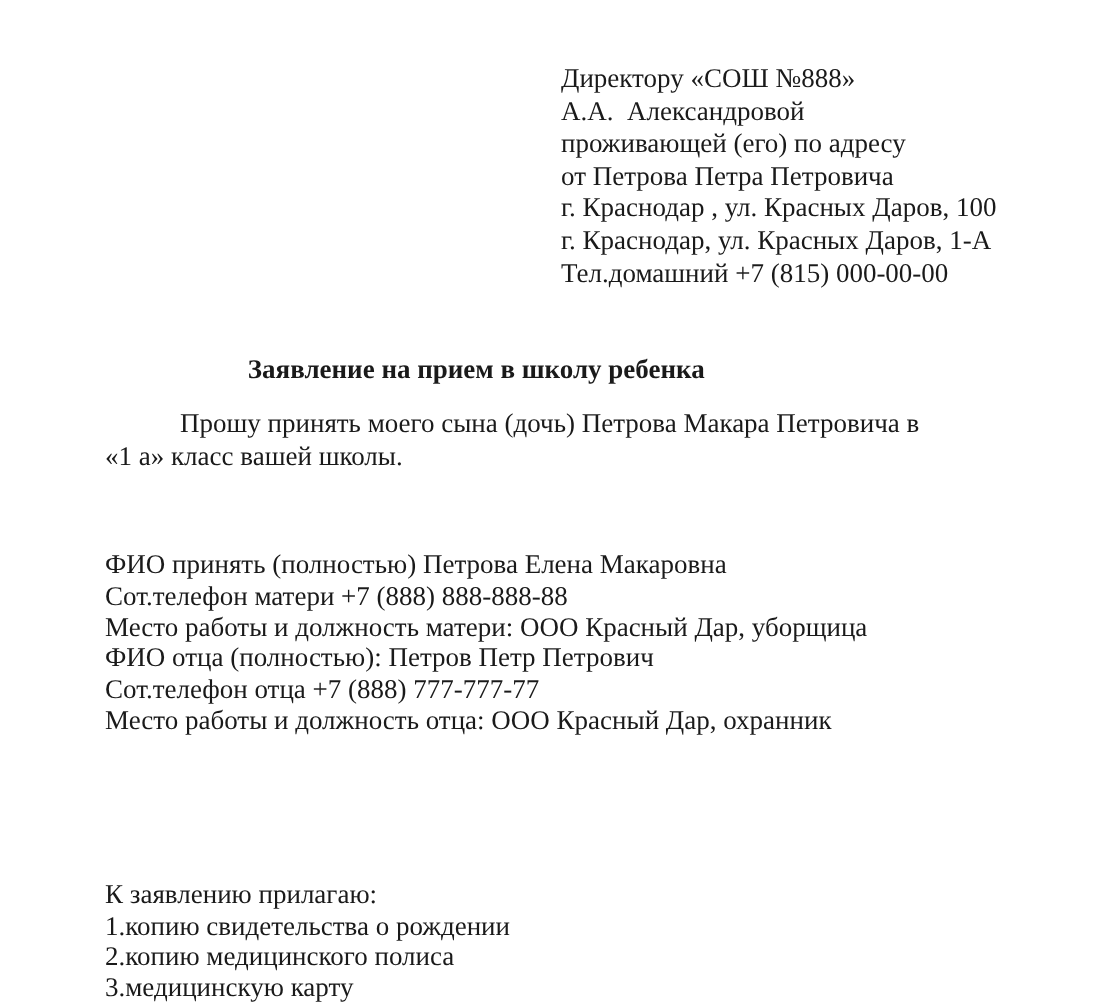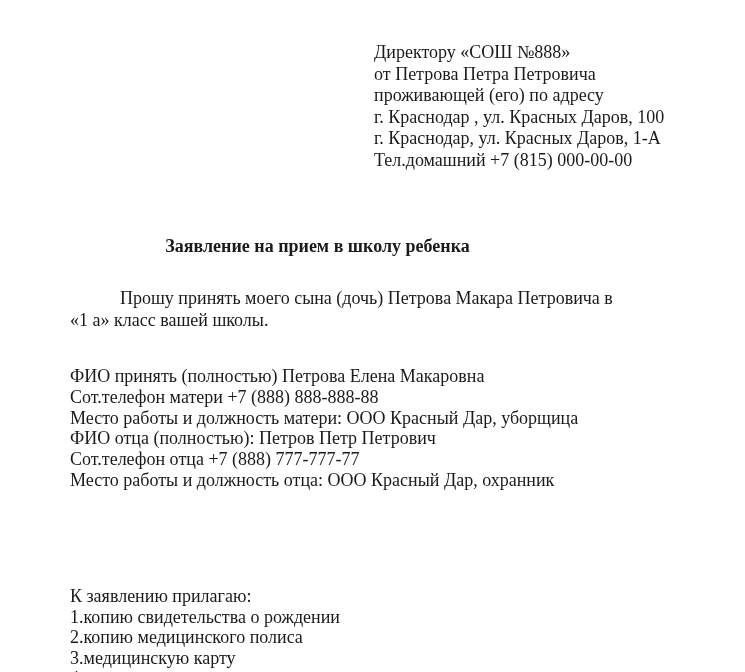--- a/index.html
+++ b/index.html
@@ -4,35 +4,36 @@
   <style>
     html, body { margin: 0; padding: 0; background: #ffffff; }
     body {
       width: 745px; height: 672px; position: relative; overflow: hidden;
       font-family: "Liberation Serif", "DejaVu Serif", serif;
       color: #1a1a1a; font-size: 18px;
     }
     .addressee { position: absolute; left: 374px; top: 42px; }
     .addressee .row { height: 21.6px; line-height: 21.6px; white-space: pre; }
     .title { position: absolute; left: 0; width: 635px; top: 236px; text-align: center; font-weight: bold; font-size: 18px; }
-    .request { position: absolute; left: 70px; top: 287px; width: 600px; }
+    .request { position: absolute; left: 70px; top: 271px; width: 600px; }
     .request .row { height: 22px; line-height: 22px; white-space: pre; }
     .request .indent { padding-left: 50px; }
     .parents { position: absolute; left: 70px; top: 366px; }
     .parents .row { height: 20.8px; line-height: 20.8px; white-space: pre; }
     .attach { position: absolute; left: 70px; top: 552px; margin-top: 34px; }
     .attach .row { height: 20.6px; line-height: 20.6px; white-space: pre; }
   </style>
 </head>
 <body>
 
 <div class="addressee">
   <div class="row">Директору «СОШ №888»</div>
+  <div class="row">А.А.  Александровой</div>
+  <div class="row">проживающей (его) по адресу</div>
   <div class="row">от Петрова Петра Петровича</div>
-  <div class="row">проживающей (его) по адресу</div>
   <div class="row">г. Краснодар , ул. Красных Даров, 100</div>
   <div class="row">г. Краснодар, ул. Красных Даров, 1-А</div>
   <div class="row">Тел.домашний +7 (815) 000-00-00</div>
 </div>
 
 <div class="title">Заявление на прием в школу ребенка</div>
 
 <div class="request">
   <div class="row indent">Прошу принять моего сына (дочь) Петрова Макара Петровича в</div>
   <div class="row">«1 а» класс вашей школы.</div>

